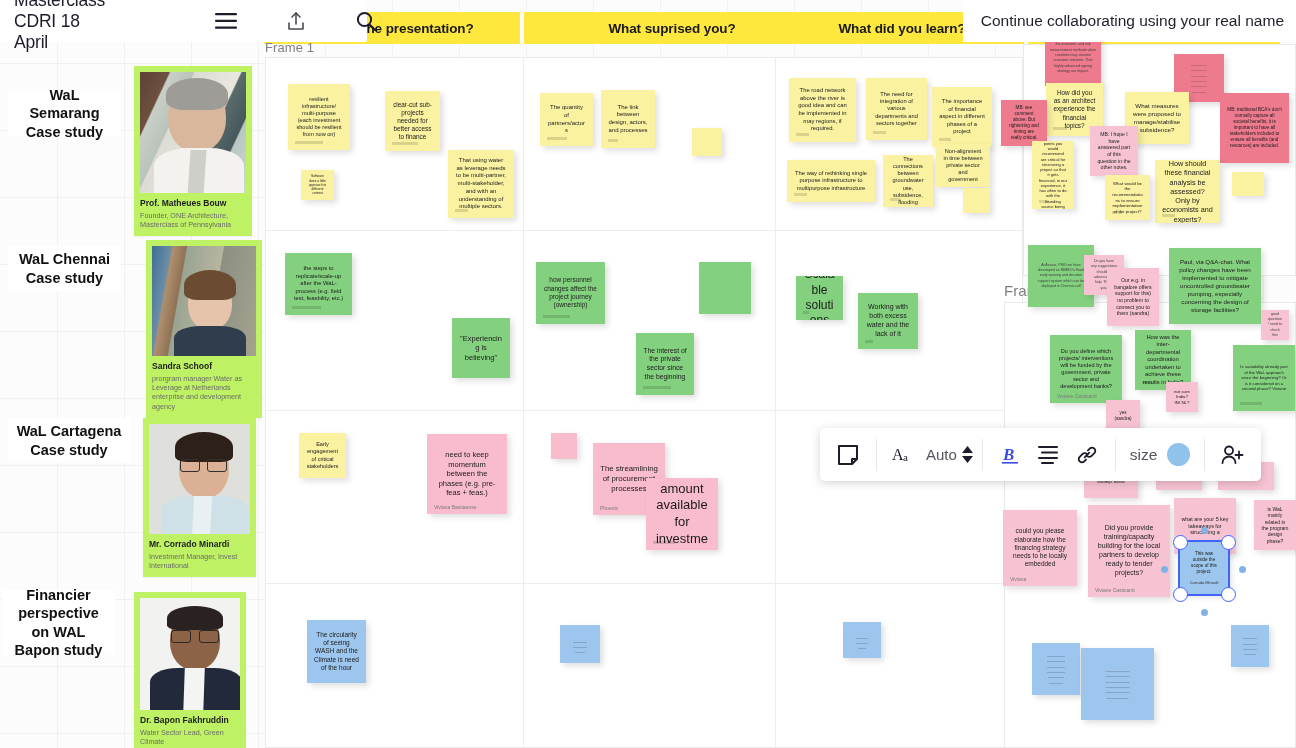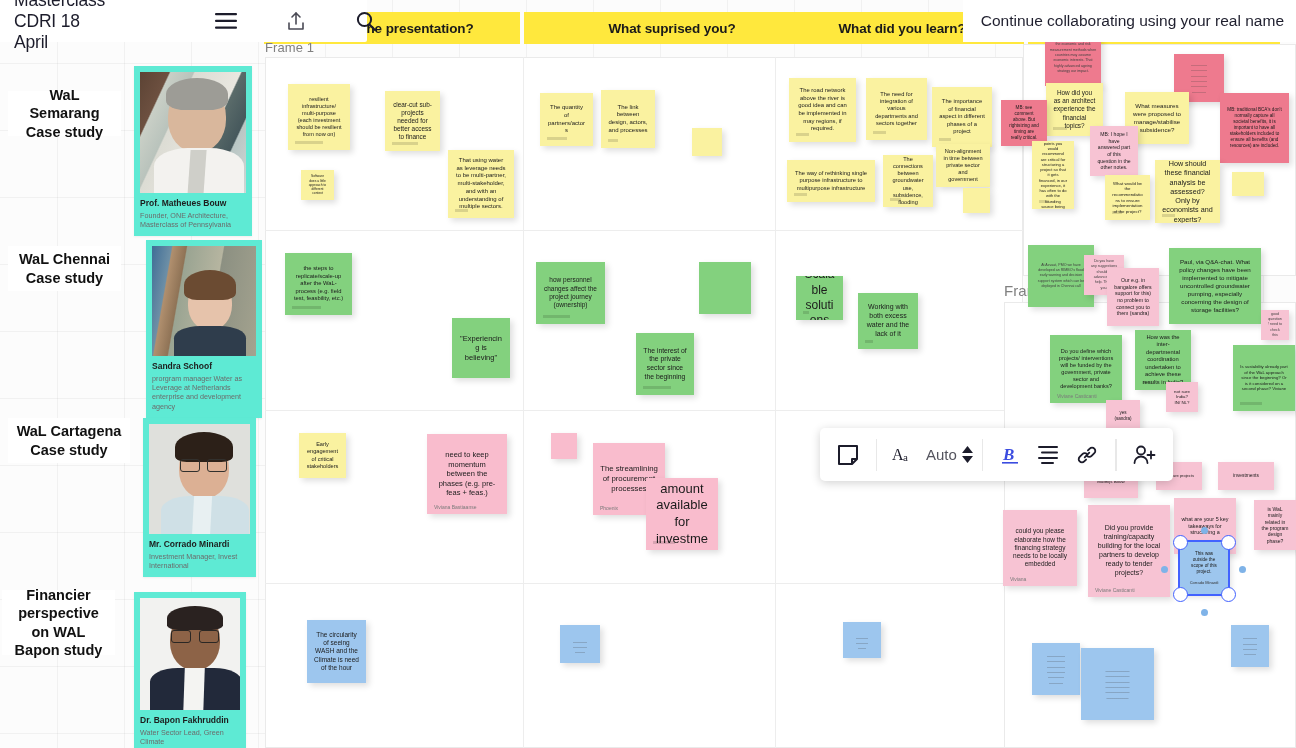--- a/index.html
+++ b/index.html
@@ -37,21 +37,21 @@
   }
 
   
   .caselabel{
     position:absolute; background:#fff; display:flex; align-items:center;
     justify-content:center; text-align:center; font-size:14.5px;
     font-weight:bold; color:#111; line-height:1.25; padding:4px 8px;
   }
 
   
-  .speaker{ position:absolute; background:#5eead4; padding:6px 6px 7px 6px;
+  .speaker{ position:absolute; background:#bef264; padding:6px 6px 7px 6px;
             box-shadow:0 1px 2px rgba(0,0,0,.06); }
   .speaker .photo{ width:100%; background:#cfd4d6; position:relative; overflow:hidden;}
   .speaker .nm{ font-size:8.5px; font-weight:bold; color:#1d1d1d; margin-top:5px; line-height:1.25;}
   .speaker .rl{ font-size:7.2px; color:#6b6b6b; line-height:1.3; margin-top:2px;}
 
   
   .note{
     position:absolute; display:flex; align-items:center; justify-content:center;
     text-align:center; padding:6px 7px; line-height:1.28;
     box-shadow:3px 3px 6px rgba(0,0,0,.13);
@@ -493,20 +493,24 @@
     </div>
     <div class="tb">
       <svg width="22" height="22" viewBox="0 0 24 24" fill="none" stroke="#1c1c2b" stroke-width="2" stroke-linecap="round">
         <path d="M9.5 14.5l5-5"></path>
         <path d="M13 7l2-2a3.5 3.5 0 015 5l-3 3a3.5 3.5 0 01-5 0"></path>
         <path d="M11 17l-2 2a3.5 3.5 0 01-5-5l3-3a3.5 3.5 0 015 0"></path>
       </svg>
     </div>
   </div>
   <div class="sep"></div>
+  <div class="grp" style="padding:0 14px;">
+    <span class="sizelbl">size</span>
+    <div class="swatch"></div>
+  </div>
   <div class="sep"></div>
   <div class="grp">
     <div class="tb">
       <svg width="26" height="24" viewBox="0 0 26 24" fill="none" stroke="#1c1c2b" stroke-width="1.8" stroke-linecap="round">
         <circle cx="9" cy="7.5" r="4"></circle>
         <path d="M2.5 20c0-3.6 2.9-6.5 6.5-6.5s6.5 2.9 6.5 6.5"></path>
         <path d="M19 8.5v7M15.5 12h7"></path>
       </svg>
     </div>
   </div>

